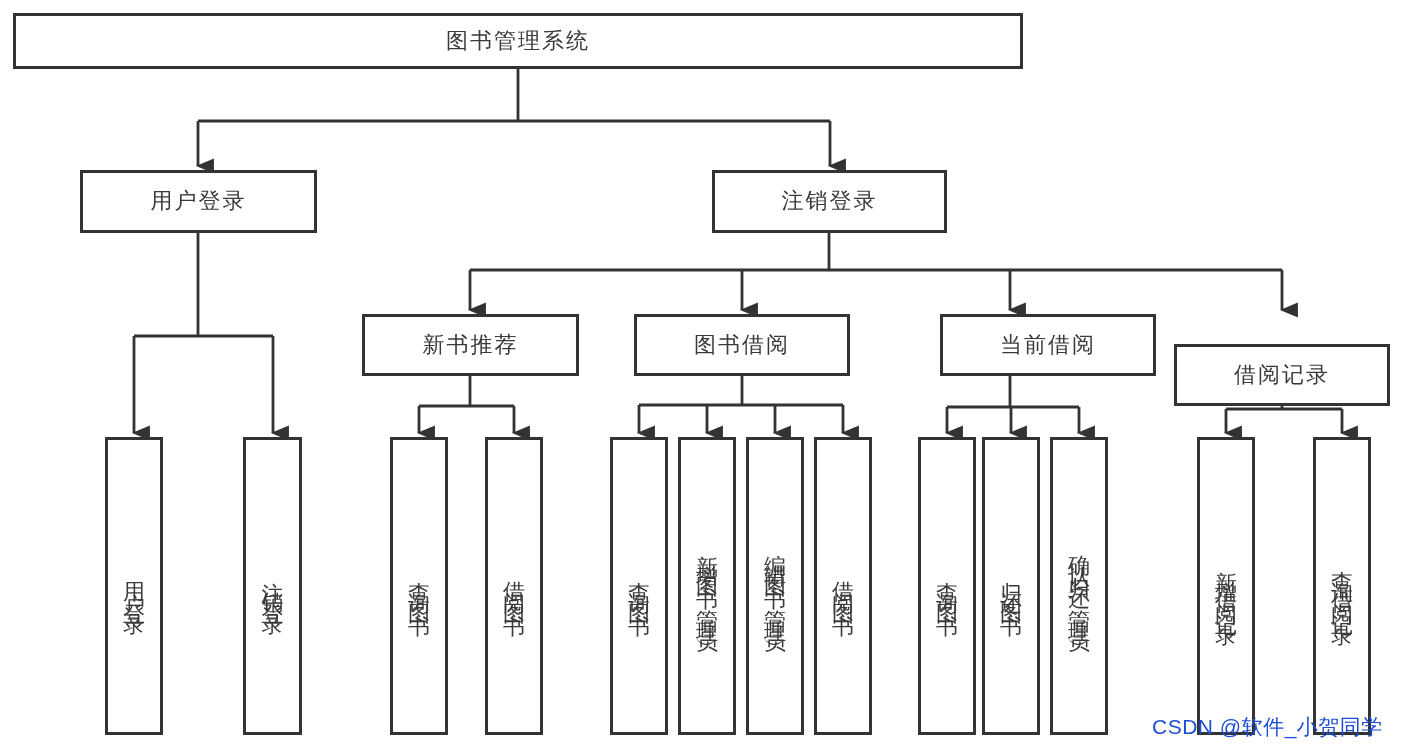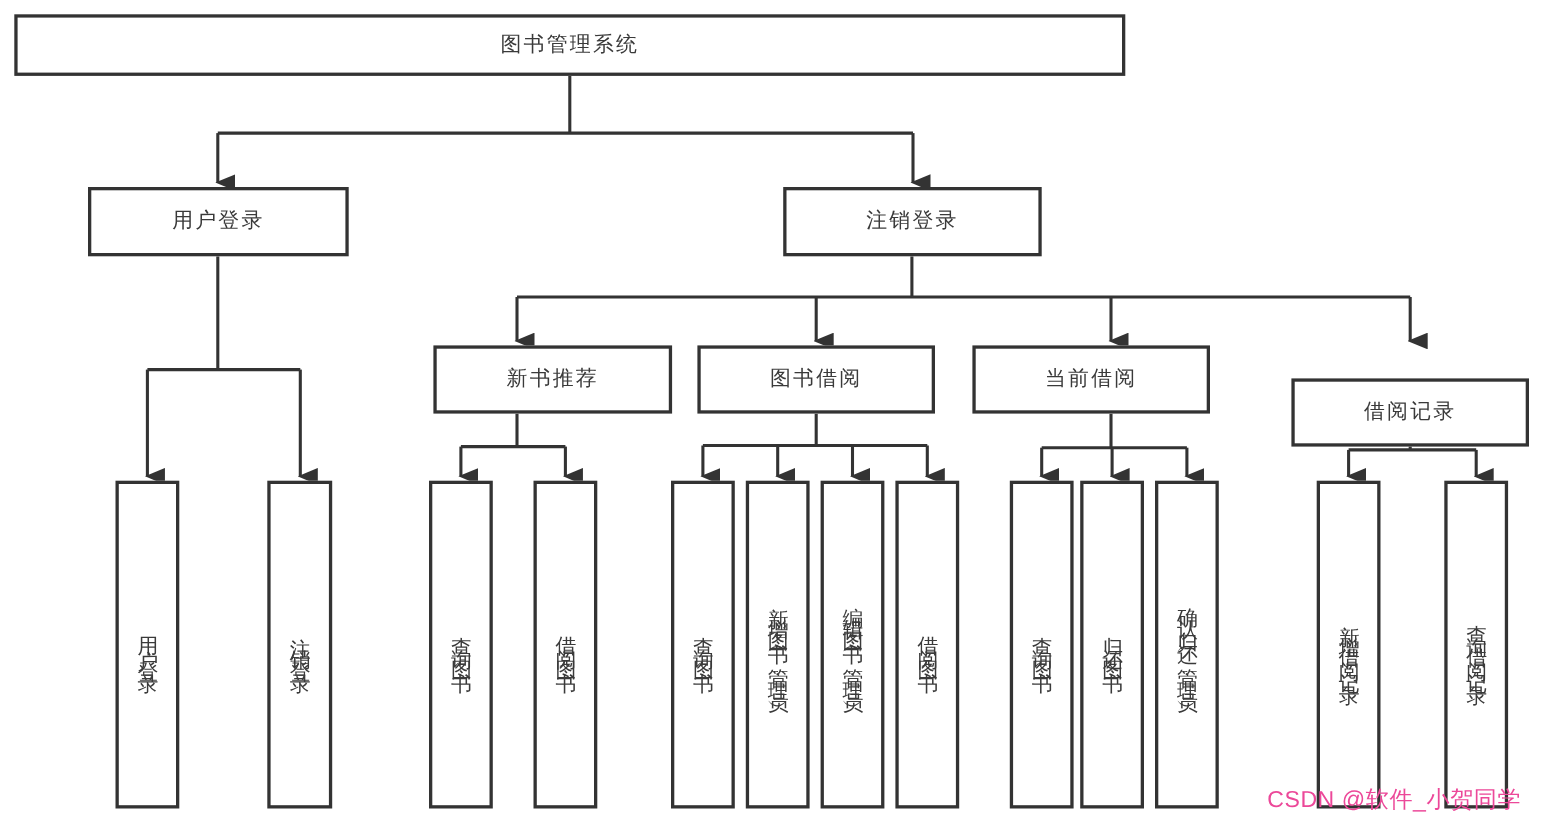--- a/index.html
+++ b/index.html
@@ -19,42 +19,42 @@
   }
   .node {
     position: absolute;
     box-sizing: border-box;
     border: 3px solid #333333;
     background: #ffffff;
     display: flex;
     align-items: center;
     justify-content: center;
     color: #3a3a3a;
-    font-size: 19px;
+    font-size: 22px;
     z-index: 1;
   }
   .node.h span {
     letter-spacing: 2px;
     white-space: nowrap;
     line-height: 1.2;
   }
   .node.v span {
     writing-mode: vertical-rl;
     text-orientation: mixed;
     letter-spacing: 11px;
     line-height: 1;
     white-space: nowrap;
   }
   .watermark {
     position: absolute;
     left: 1152px;
     top: 713px;
     font-size: 21px;
     letter-spacing: 0.5px;
-    color: #ec4899;
+    color: #1d4ed8;
     white-space: nowrap;
     z-index: 3;
   }
 </style>
 </head>
 <body>
 
 <div class="canvas">
 
   <svg class="connector-layer" viewBox="0 0 1405 747" xmlns="http://www.w3.org/2000/svg">
@@ -104,27 +104,27 @@
     <span>图书管理系统</span>
   </div>
 
   <div class="node h" style="left:80px; top:170px; width:237px; height:63px;">
     <span>用户登录</span>
   </div>
   <div class="node h" style="left:712px; top:170px; width:235px; height:63px;">
     <span>注销登录</span>
   </div>
 
-  <div class="node h" style="left:362px; top:314px; width:217px; height:62px;margin-left:32px;">
+  <div class="node h" style="left:362px; top:314px; width:217px; height:62px;">
     <span>新书推荐</span>
   </div>
   <div class="node h" style="left:634px; top:314px; width:216px; height:62px;align-items:center;">
     <span>图书借阅</span>
   </div>
-  <div class="node h" style="left:884px; top:314px; width:216px; height:62px;">
+  <div class="node h" style="left:940px; top:314px; width:216px; height:62px;">
     <span>当前借阅</span>
   </div>
   <div class="node h" style="left:1174px; top:314px; width:216px; height:62px;margin-top:30px;">
     <span>借阅记录</span>
   </div>
 
   <div class="node v" style="left:105px; top:437px; width:58px; height:298px;">
     <span>用户登录</span>
   </div>
   <div class="node v" style="left:243px; top:437px; width:59px; height:298px;">

